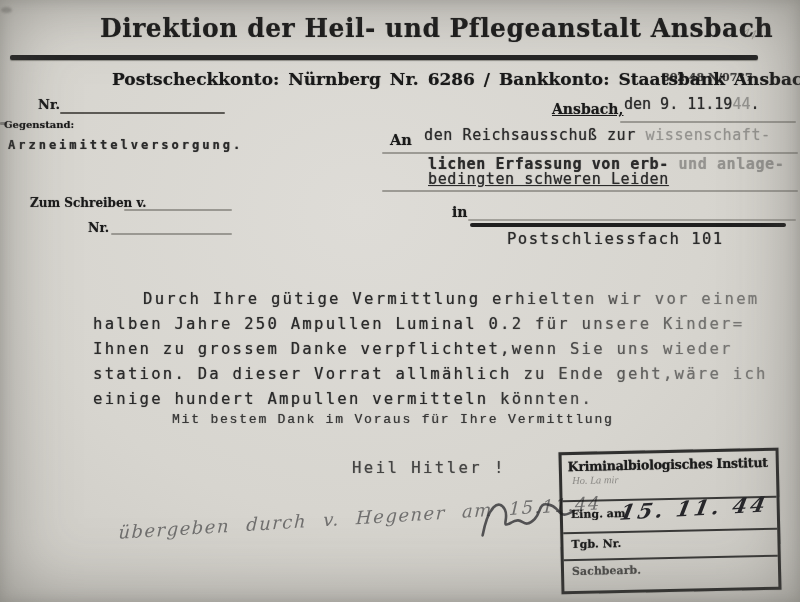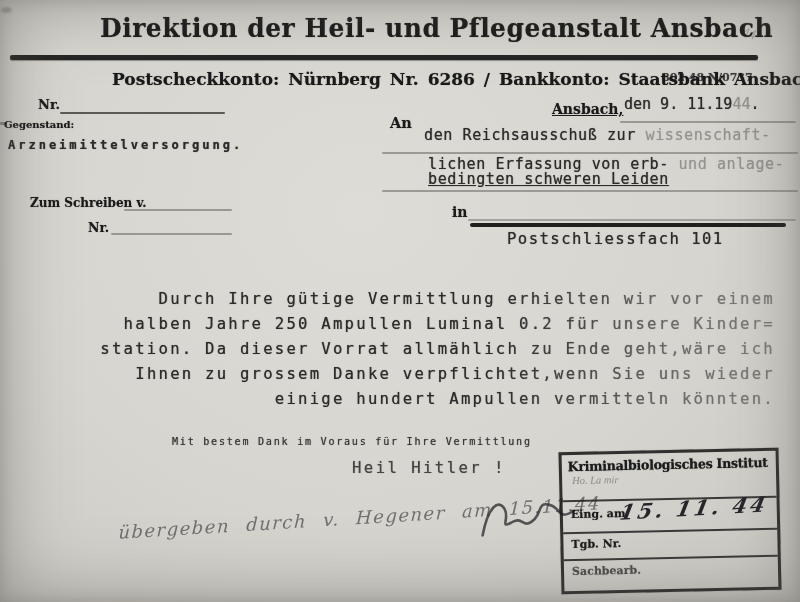--- a/index.html
+++ b/index.html
@@ -73,41 +73,41 @@
 
   <div class="abs print" style="left:30px;top:196px;font-size:12px;">Zum Schreiben v.</div>
   <div class="abs rule-thin" style="left:124px;top:209px;width:108px;background:#9a9892;"></div>
   <div class="abs print" style="left:88px;top:220px;font-size:12.5px;">Nr.</div>
   <div class="abs rule-thin" style="left:111px;top:233px;width:121px;background:#9a9892;"></div>
 
   <div class="abs print" style="left:552px;top:101px;font-size:14px;text-decoration:underline;">Ansbach,</div>
   <div class="abs type" style="left:624px;top:95px;font-size:15px;"><span>den 9. 11.19</span><span class="faded">44</span><span>.</span></div>
   <div class="abs rule-thin" style="left:620px;top:121px;width:176px;background:#9a9892;"></div>
 
-  <div class="abs print" style="left:390px;top:114px;font-size:14.5px;">An</div>
+  <div class="abs print" style="left:390px;top:131px;font-size:14.5px;">An</div>
   <div class="abs type" style="left:424px;top:126px;font-size:15px;letter-spacing:.6px;"><span>den Reichsausschuß zur </span><span class="faded">wissenschaft-</span></div>
   <div class="abs rule-thin" style="left:382px;top:152px;width:416px;background:#9c9a94;"></div>
-  <div class="abs type" style="left:428px;top:155px;font-size:15px;letter-spacing:.6px;"><span>lichen Erfassung von erb- </span><span class="faded">und anlage-</span></div>
+  <div class="abs type" style="left:428px;top:155px;font-size:15px;letter-spacing:.6px;font-weight:bold;"><span>lichen Erfassung von erb- </span><span class="faded">und anlage-</span></div>
   <div class="abs type" style="left:428px;top:170px;font-size:15px;letter-spacing:.6px;text-decoration:underline;">bedingten schweren Leiden</div>
   <div class="abs rule-thin" style="left:382px;top:190px;width:416px;background:#9c9a94;"></div>
 
   <div class="abs print" style="left:452px;top:204px;font-size:14px;">in</div>
   <div class="abs rule-thin" style="left:468px;top:219px;width:328px;background:#a3a19b;"></div>
   <div class="abs rule-dark" style="left:470px;top:223px;width:316px;"></div>
   <div class="abs type" style="left:507px;top:230px;font-size:15.5px;letter-spacing:1.5px;">Postschliessfach 101</div>
 
-  <div class="abs type body-block" style="left:99px;top:287px;text-align:right;">
+  <div class="abs type body-block" style="left:93px;top:287px;">
     <div style="margin-left:50px;">Durch Ihre gütige Vermittlung erhielten wir vor einem</div>
     <div>halben Jahre 250 Ampullen Luminal 0.2 für unsere Kinder=</div>
+    <div>Ihnen zu grossem Danke verpflichtet,wenn Sie uns wieder</div>
     <div>station. Da dieser Vorrat allmählich zu Ende geht,wäre ich</div>
-    <div>Ihnen zu grossem Danke verpflichtet,wenn Sie uns wieder</div>
     <div>einige hundert Ampullen vermitteln könnten.</div>
   </div>
 
-  <div class="abs type" style="left:172px;top:436px;font-size:10px;letter-spacing:1.8px;opacity:.92;">Mit bestem Dank im Voraus für Ihre Vermittlung</div>
+  <div class="abs type" style="left:172px;top:412px;font-size:13px;letter-spacing:1.8px;opacity:.92;font-family:Liberation Mono, monospace;">Mit bestem Dank im Voraus für Ihre Vermittlung</div>
   <div class="abs type" style="left:352px;top:459px;font-size:15.5px;letter-spacing:2.5px;opacity:.85;">Heil Hitler !</div>
 
   <div class="abs hand note" style="left:118px;top:507px;">übergeben durch v. Hegener am 15.11.44</div>
   <svg class="abs" style="left:476px;top:490px;transform:rotate(-9deg);" width="104" height="50" viewBox="0 0 104 50">
     <path d="M4 38 C14 10 26 4 30 16 C33 26 22 34 34 30 C48 24 44 40 58 30 C66 24 64 14 74 18 C86 22 80 36 98 28" fill="none" stroke="rgba(50,50,54,.8)" stroke-width="2.6" stroke-linecap="round"></path>
   </svg>
 
   <div class="stamp">
     <div class="row" style="height:45px;">
       <div class="stamp-title">Kriminalbiologisches Institut</div>

